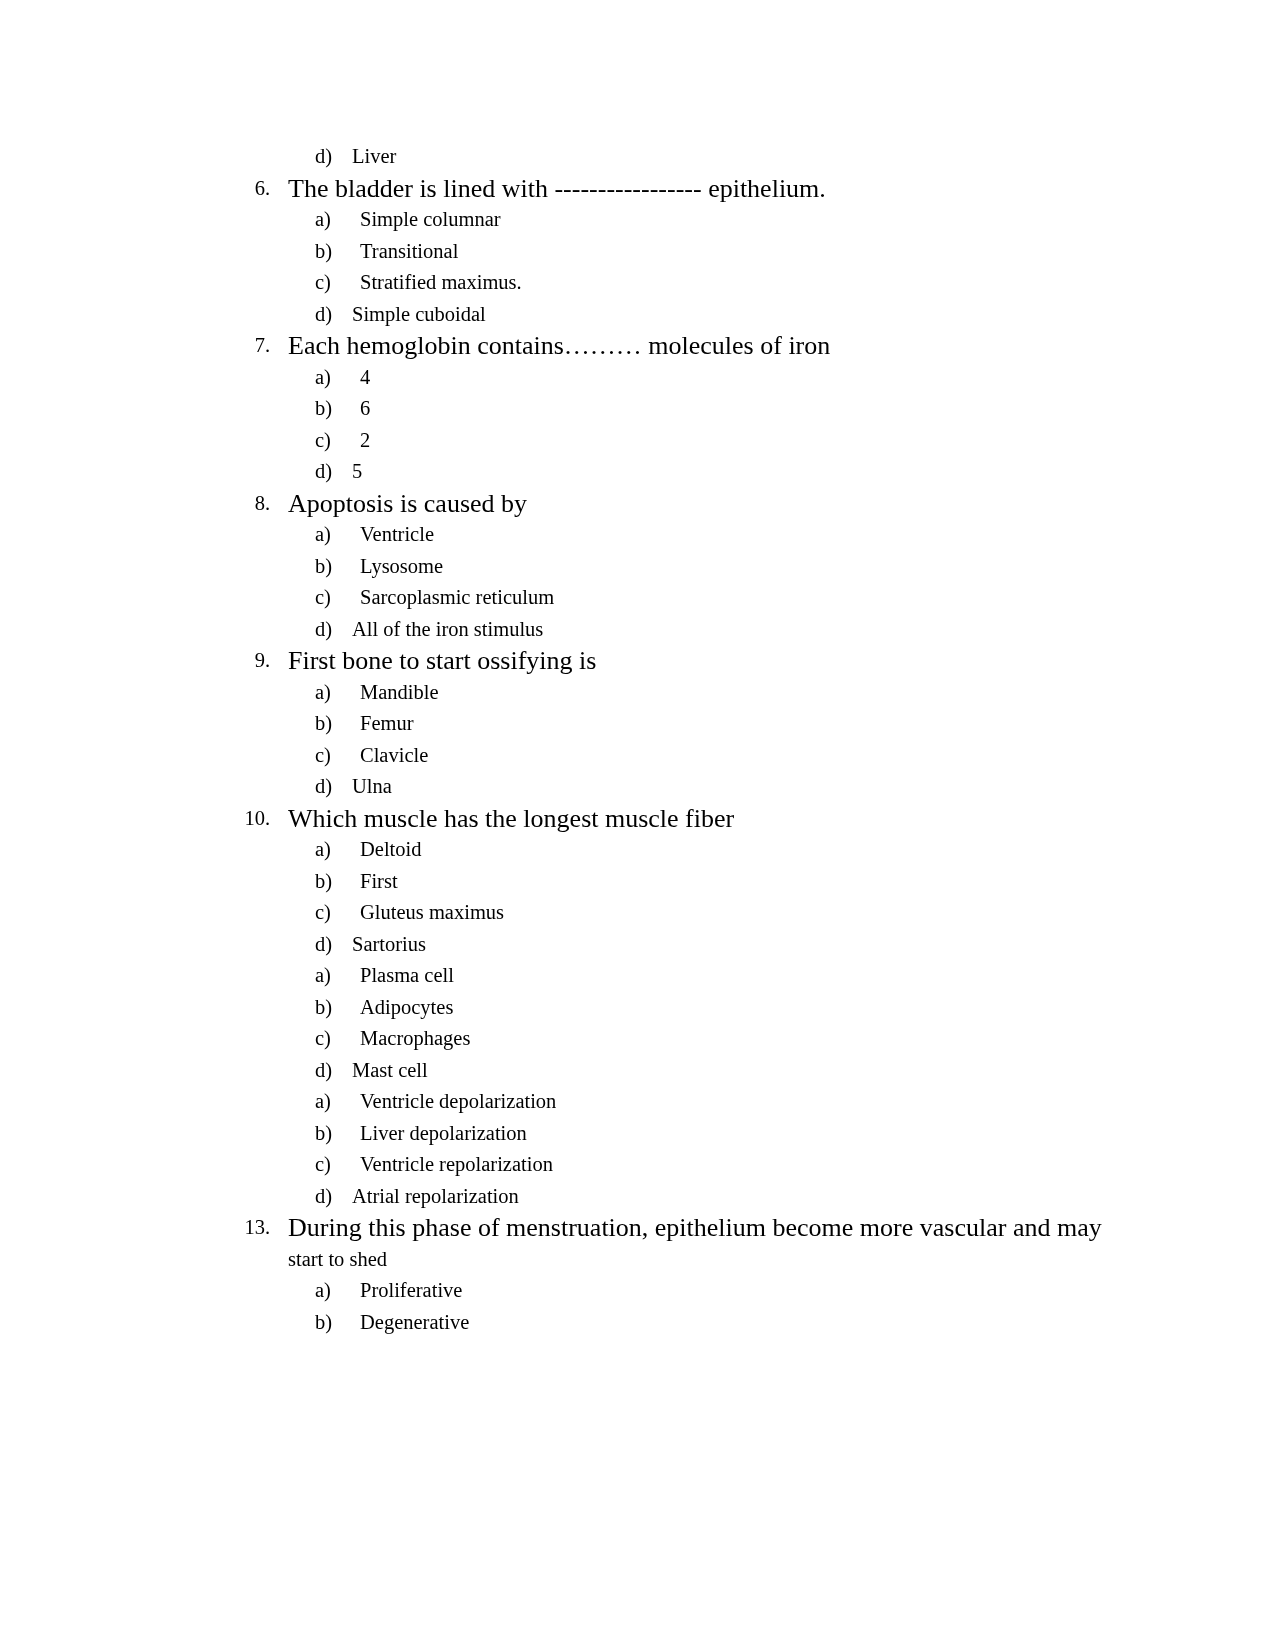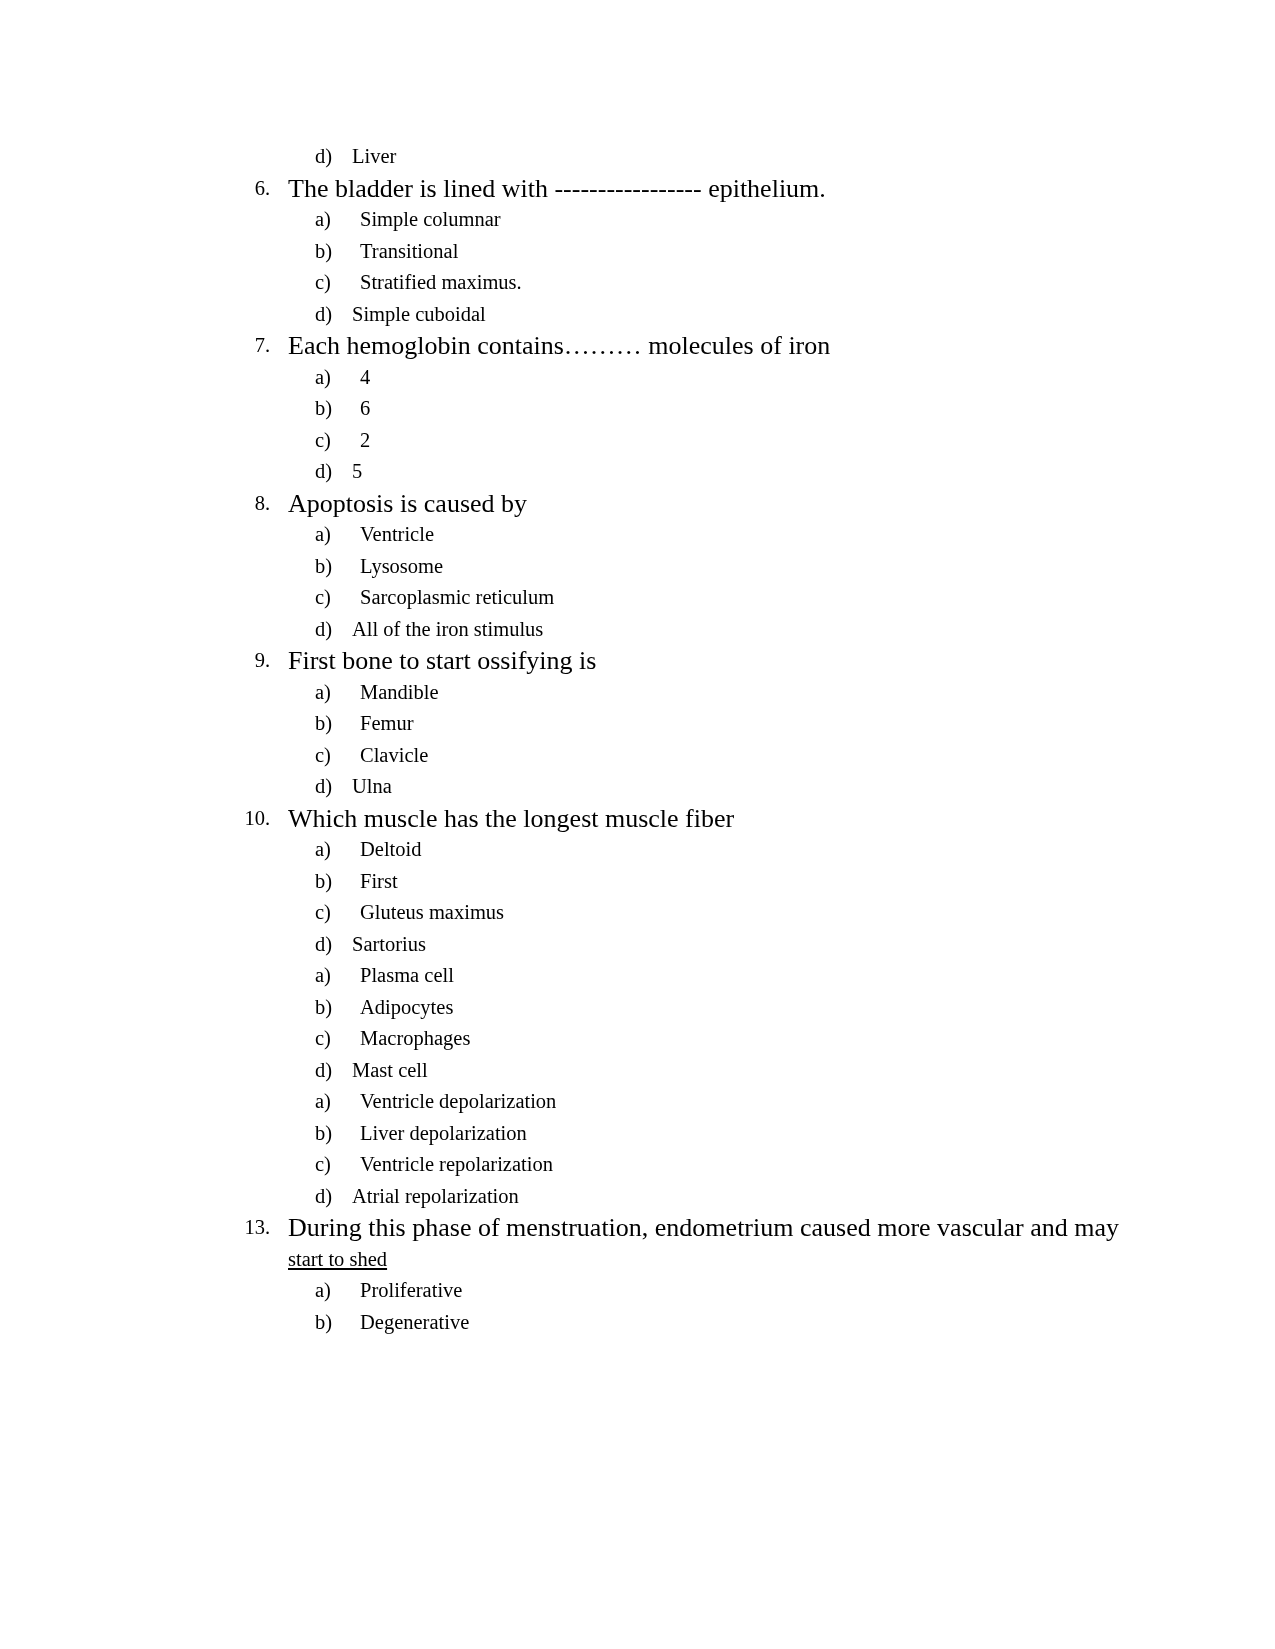--- a/index.html
+++ b/index.html
@@ -64,21 +64,20 @@
     font-size: 26px;
     white-space: nowrap;
   }
 
   
   .q-cont {
     position: absolute;
     left: 288px;
     font-size: 20.5px;
     white-space: nowrap;
-    text-decoration: underline;
   }
 
   
   .option {
     position: relative;
     height: 31.5px;
     line-height: 31.5px;
     font-size: 20.5px;
     white-space: nowrap;
   }
@@ -259,21 +258,21 @@
             <span class="opt-text">Ventricle repolarization</span>
           </div>
           <div class="option tight">
             <span class="opt-letter">d)</span>
             <span class="opt-text">Atrial repolarization</span>
           </div>
         </div>
         <div class="question">
           <div class="q-line">
             <span class="q-num">13.</span>
-            <span class="q-text">During this phase of menstruation, endometrium caused more vascular and may</span>
+            <span class="q-text">During this phase of menstruation, epithelium become more vascular and may</span>
           </div>
           <div class="q-line">
             <span class="q-cont">start to shed</span>
           </div>
           <div class="option">
             <span class="opt-letter">a)</span>
             <span class="opt-text">Proliferative</span>
           </div>
           <div class="option">
             <span class="opt-letter">b)</span>

